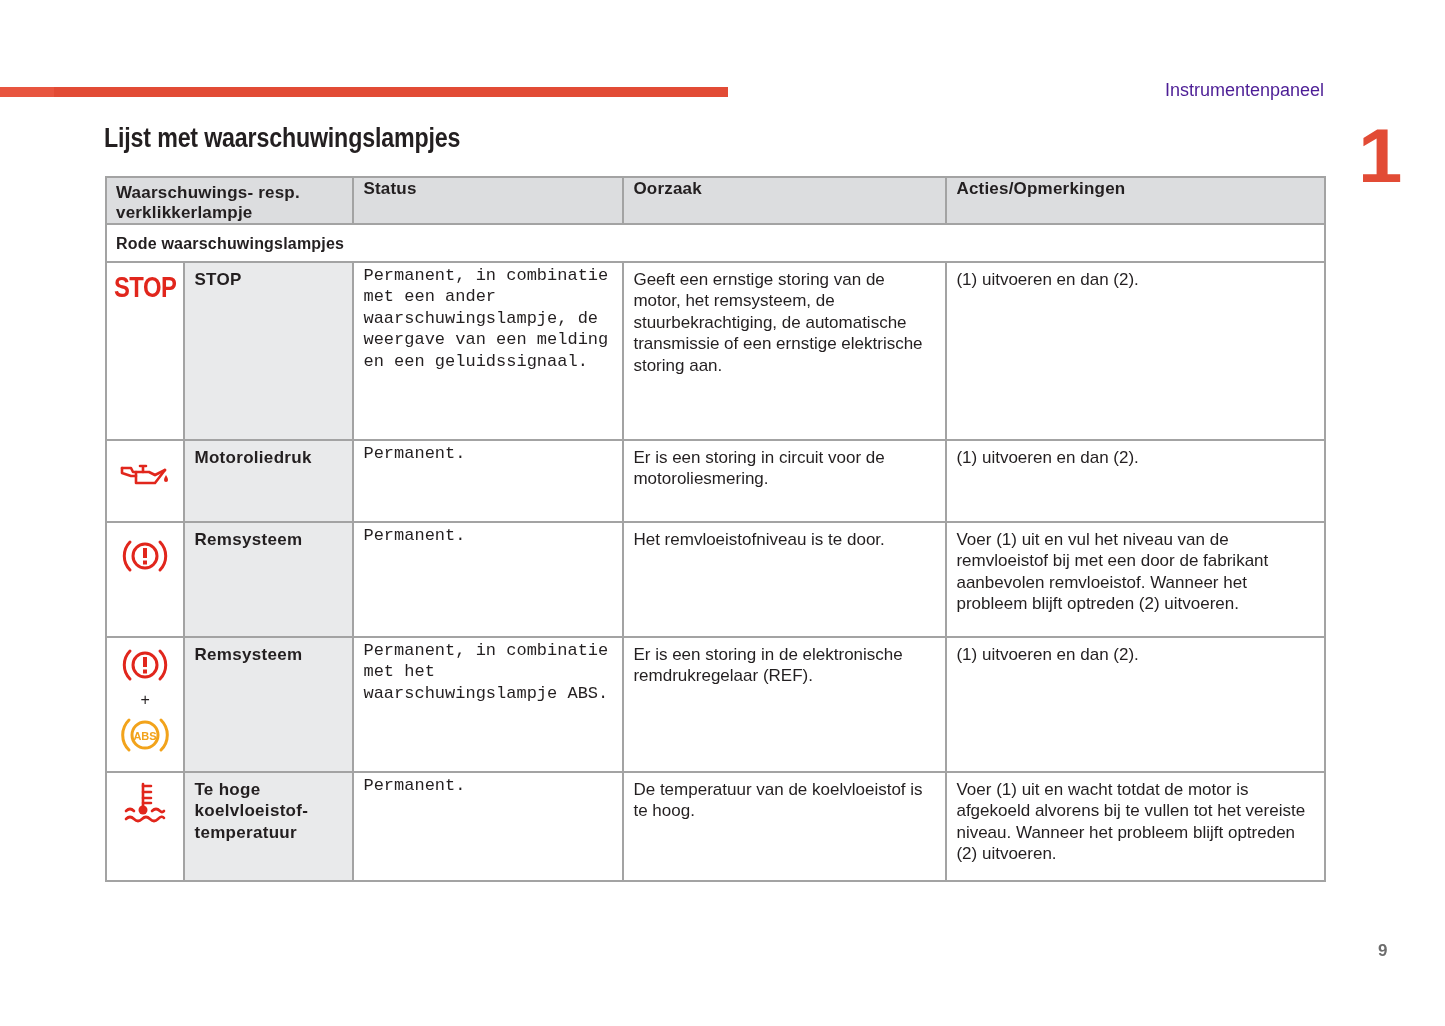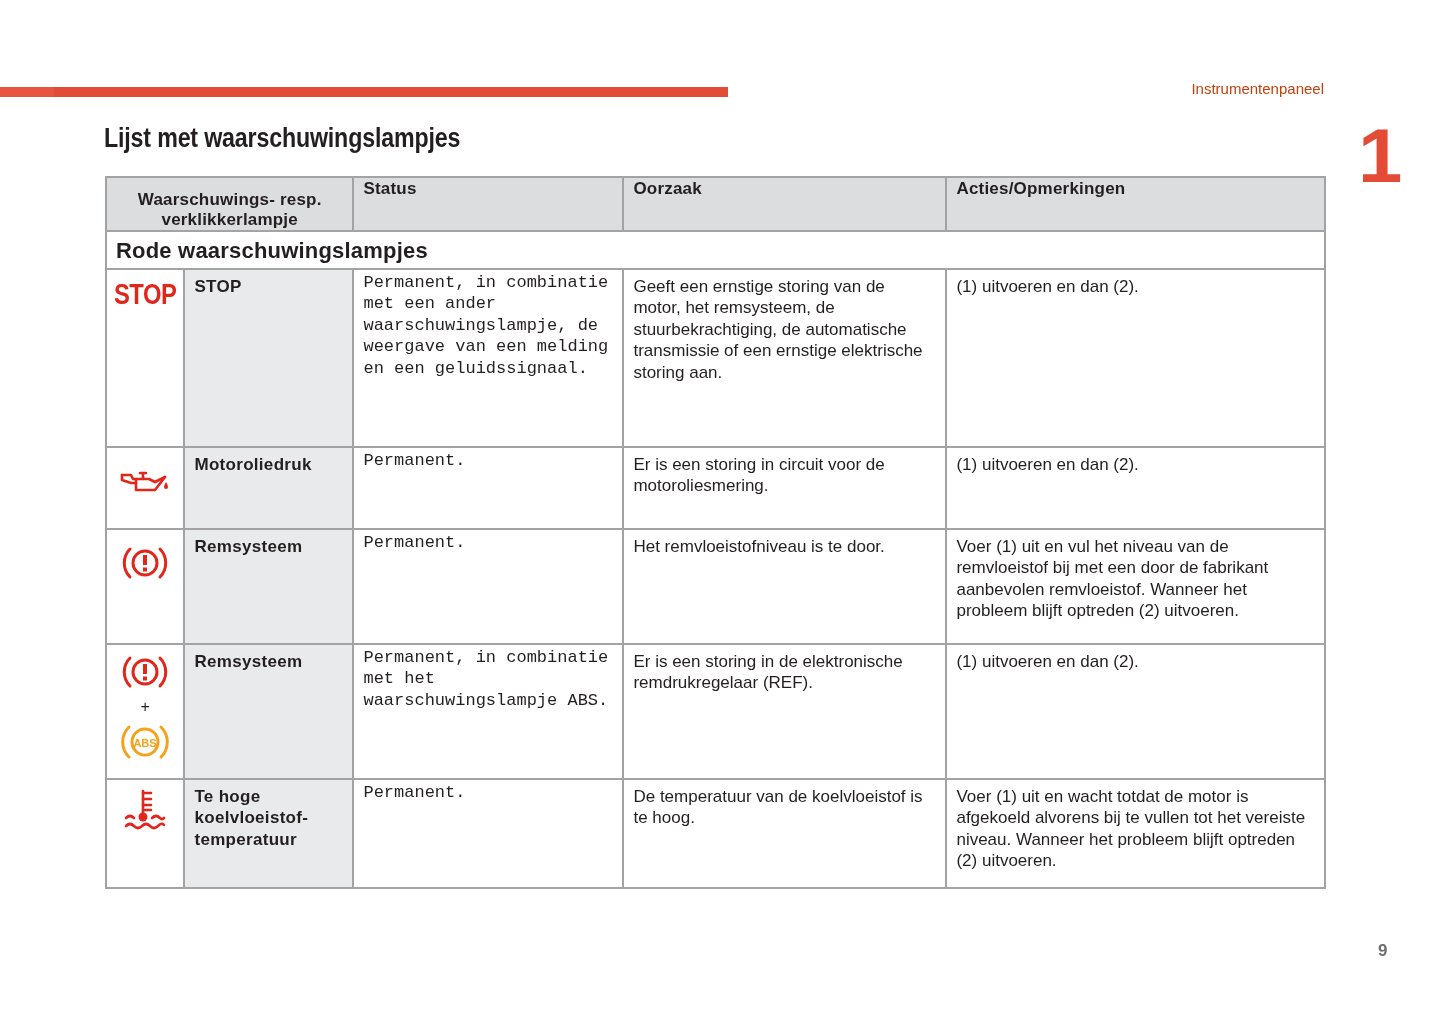--- a/index.html
+++ b/index.html
@@ -16,21 +16,21 @@
       width: 728px; height: 10px;
       background: #e24b35;
     }
     .top-bar-light {
       position: absolute; left: 0; top: 87px;
       width: 54px; height: 10px;
       background: #e8553f;
     }
     .section-label {
       position: absolute; right: 121px; top: 80px;
-      font-size: 15px; color: #c2410c;
+      font-size: 18px; color: #4c1d95;
       font-family: "Liberation Sans", sans-serif;
     }
     .chapter-number {
       position: absolute; left: 1359px; top: 118px;
       font-size: 76px; font-weight: bold; color: #e24b35;
       line-height: 1; font-family: "Liberation Sans", sans-serif;
       transform: scaleX(1.05);
     }
     .page-title {
       position: absolute; left: 104px; top: 123px;
@@ -57,23 +57,23 @@
     }
     th.hdr {
       background: #dcdddf;
       font-weight: bold;
       font-size: 17px;
       padding: 0 9px;
       height: 41px;
       vertical-align: middle;
       letter-spacing: 0.2px;
     }
-    th.hdr.two-line { line-height: 20px; padding-top: 12px; text-align: center; }
+    th.hdr.two-line { line-height: 20px; padding-top: 5px; }
     td.group {
-      font-size: 22px; font-weight: bold;
+      font-size: 16px; font-weight: bold;
       padding: 8px 9px 6px 9px; height: 28px;
       letter-spacing: 0.2px;
     }
     td.icon-cell {
       width: 67px; padding: 0; text-align: center;
     }
     td.name-cell {
       width: 169px; background: #e9eaeb;
       font-weight: bold; padding: 6px 9px;
       letter-spacing: 0.3px;

